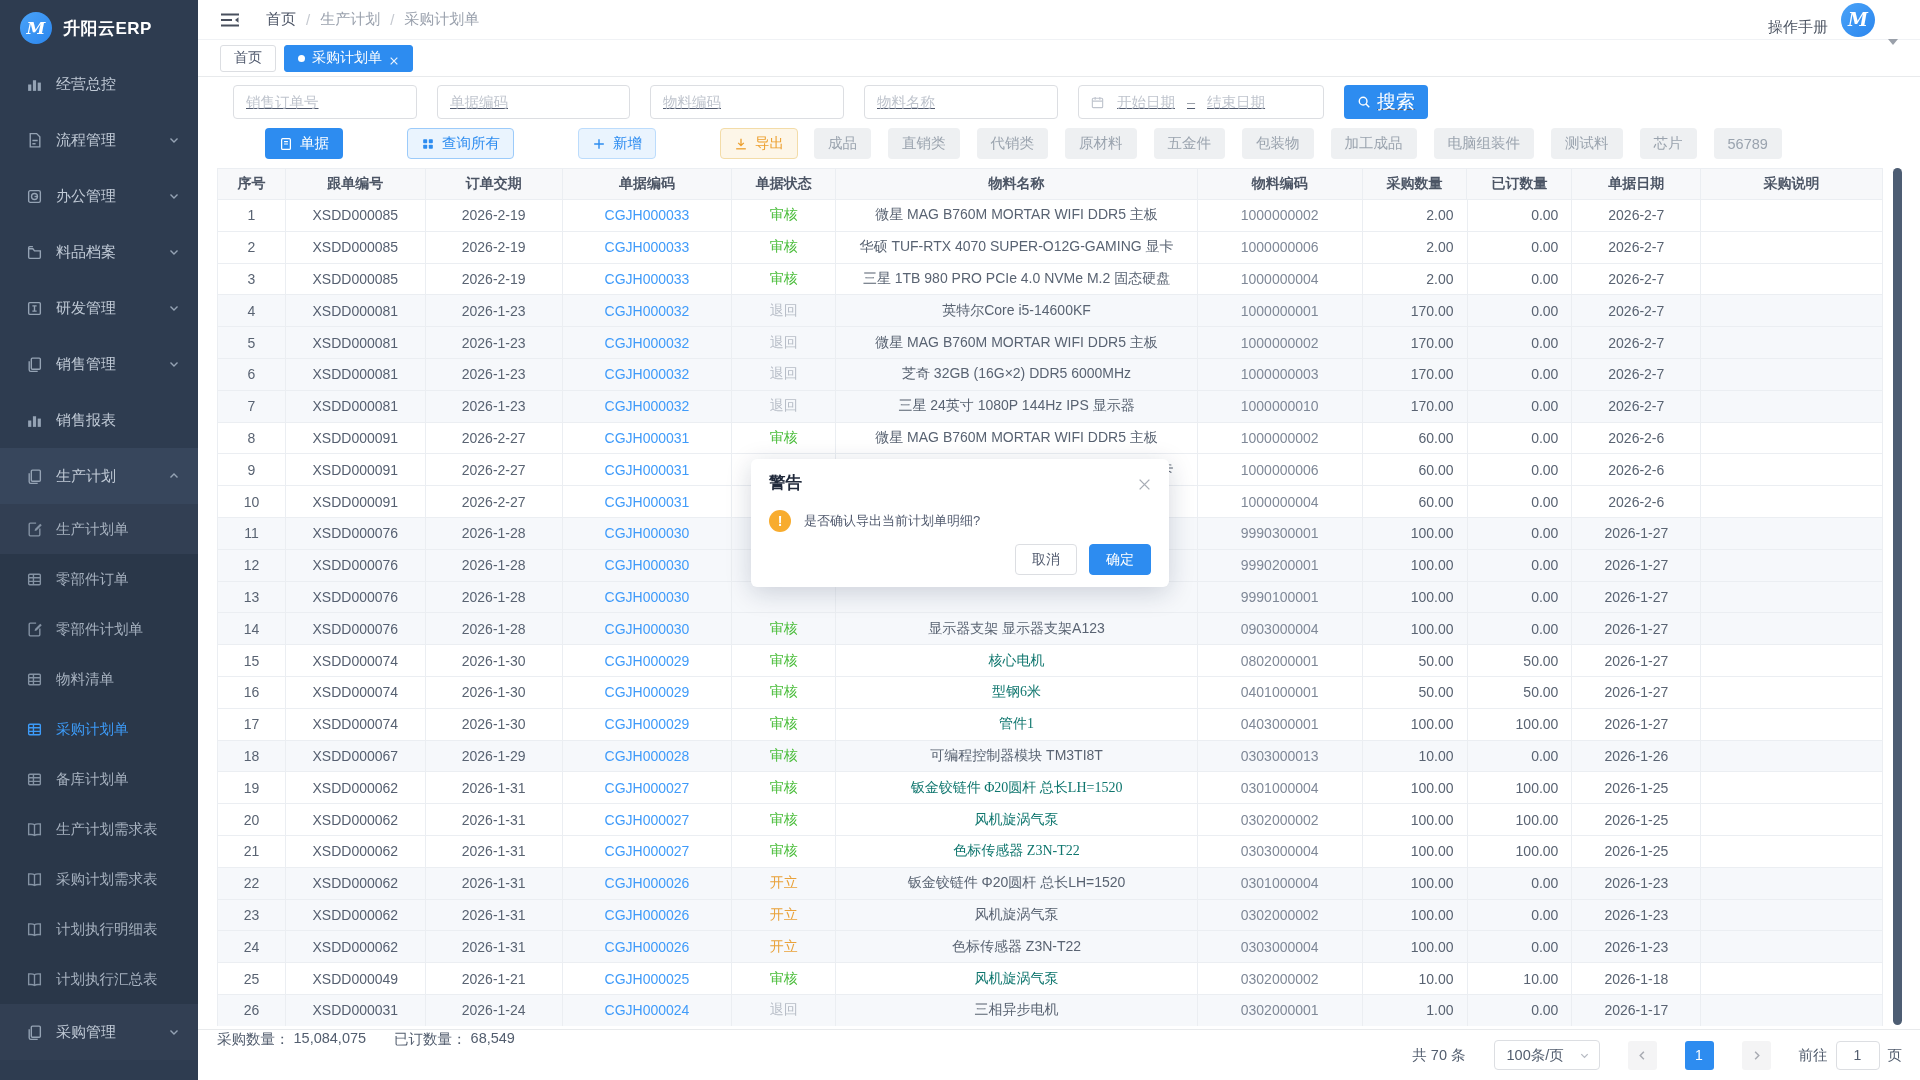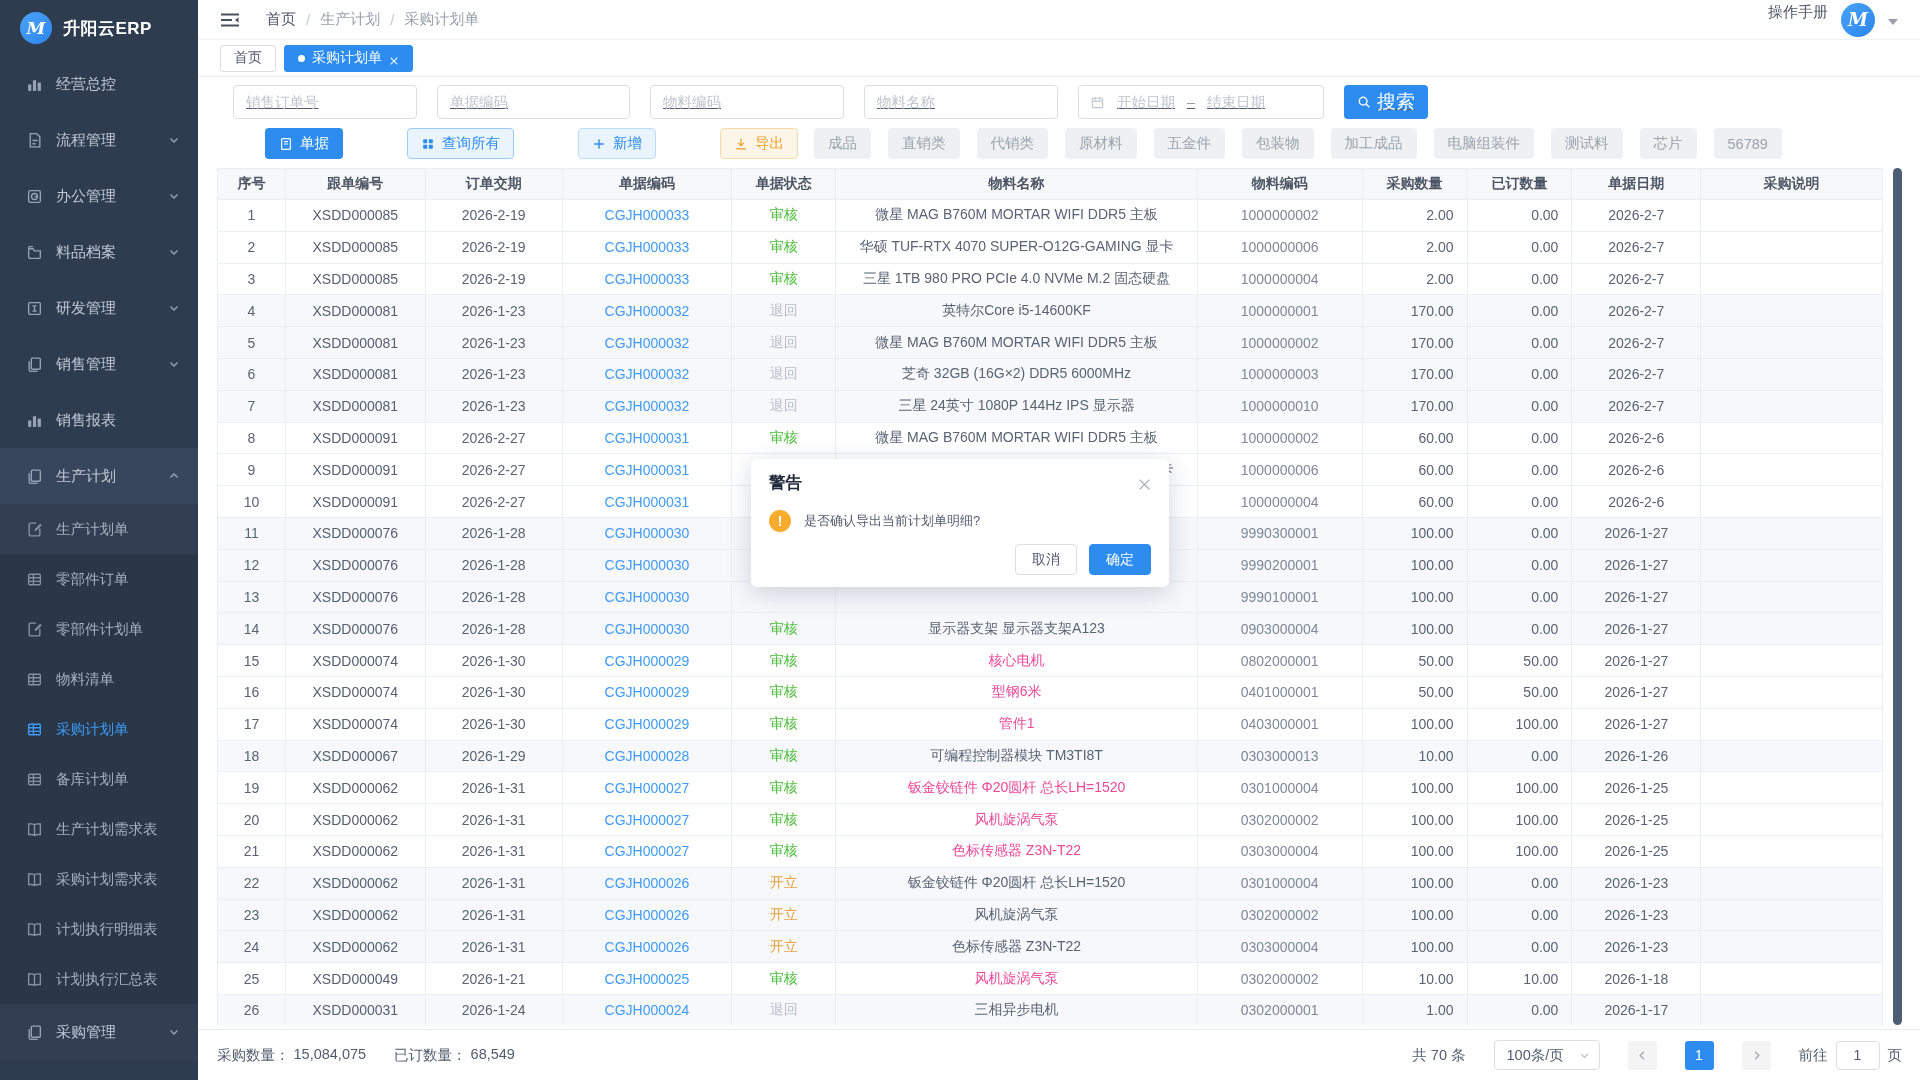--- a/index.html
+++ b/index.html
@@ -30,21 +30,21 @@
 
   
   .main { flex:1; min-width:0; display:flex; flex-direction:column; background:#fff; }
   .topbar { height:40px; display:flex; align-items:center; padding:0 22px; border-bottom:1px solid #f0f2f5; }
   .hamburger { width:20px; height:16px; color:#49505e; cursor:pointer; }
   .hamburger svg { width:100%; height:100%; }
   .crumb { display:flex; align-items:center; gap:10px; margin-left:26px; font-size:15px; }
   .crumb .c-first { color:#4d5566; }
   .crumb .c-rest { color:#9aa1ad; }
   .crumb .c-sep { color:#c5c9d0; }
-  .topbar-right { margin-left:auto; display:flex; align-items:flex-start; gap:13px; }
+  .topbar-right { margin-left:auto; display:flex; align-items:flex-end; gap:13px; }
   .manual { font-size:15px; color:#4e5664; cursor:pointer; }
   .avatar { width:34px; height:34px; border-radius:50%; background:linear-gradient(135deg,#4aa3f8,#2b86ee);
     color:#fff; display:flex; align-items:center; justify-content:center; cursor:pointer;
     font-family:"DejaVu Serif",serif; font-style:italic; font-weight:bold; font-size:18px; }
   .caret { width:10px; height:6px; color:#9aa0aa; margin-top:8px; }
   .caret svg { width:100%; height:100%; }
 
   .tabbar { height:37px; display:flex; align-items:center; gap:8px; padding:0 22px; border-bottom:1px solid #e8eaec; }
   .tab { height:27px; display:flex; align-items:center; gap:7px; padding:0 13px; font-size:14px;
     border:1px solid #dcdee2; border-radius:3px; color:#515a6e; background:#fff; cursor:pointer; }
@@ -87,28 +87,28 @@
   .cell { height:100%; border-right:1px solid #ebeef2; border-bottom:1px solid #ebeef2;
     display:flex; align-items:center; justify-content:center; font-size:14px; color:#596372;
     white-space:nowrap; overflow:hidden; background:#fff; }
   .trow.head .cell { background:#f7f8fa; font-weight:bold; color:#4c5565; }
   .trow.striped .cell { background:#f6f8fb; }
   .c0{width:68px}.c1{width:140px;color:#555f70}.c2{width:137px}.c3{width:170px}.c4{width:104px}
   .c5{width:362px}.c6{width:165px;color:#7f8897}.c7{width:105px}.c8{width:105px}.c9{width:129px}.c10{width:181px;border-right:none}
   .cell.num { justify-content:flex-end; padding-right:13px; }
   .link { color:#3f9bfa; cursor:pointer; }
   .st-green { color:#49bd39; } .st-gray { color:#b7bdc7; } .st-orange { color:#e9a23b; }
-  .nm-green { color:#ec4899; }
+  .nm-green { color:#0f766e;font-family:Liberation Serif, serif; }
 
   .scroll-thumb { position:absolute; right:18px; top:168px; width:9px; height:857px;
     background:#4d5d73; border-radius:5px; }
 
   
   .footer { margin-top:auto; height:51px; background:#fff; border-top:1px solid #e8eaec;
-    display:flex; align-items:center; padding:0 18px 0 19px; font-size:14.5px; color:#525d6e; }
+    display:flex; padding:0 18px 0 19px; font-size:14.5px; color:#525d6e; }
   .sum { display:flex; gap:28px; }
   .sum-pair { display:flex; gap:4px; }
   .pager { margin-left:auto; display:flex; align-items:center; gap:28px; }
   .psel { width:106px; height:30px; border:1px solid #dcdee2; border-radius:4px; display:flex;
     align-items:center; justify-content:space-between; padding:0 9px 0 12px; cursor:pointer; }
   .psel .icn { width:11px; height:11px; color:#b6bac2; }
   .pbtn { width:29px; height:29px; border-radius:3px; background:#f4f4f5; color:#a8abb2;
     display:flex; align-items:center; justify-content:center; cursor:pointer; }
   .pbtn .icn { width:11px; height:11px; }
   .pbtn.cur { background:#2d8cf0; color:#fff; font-size:14px; }

